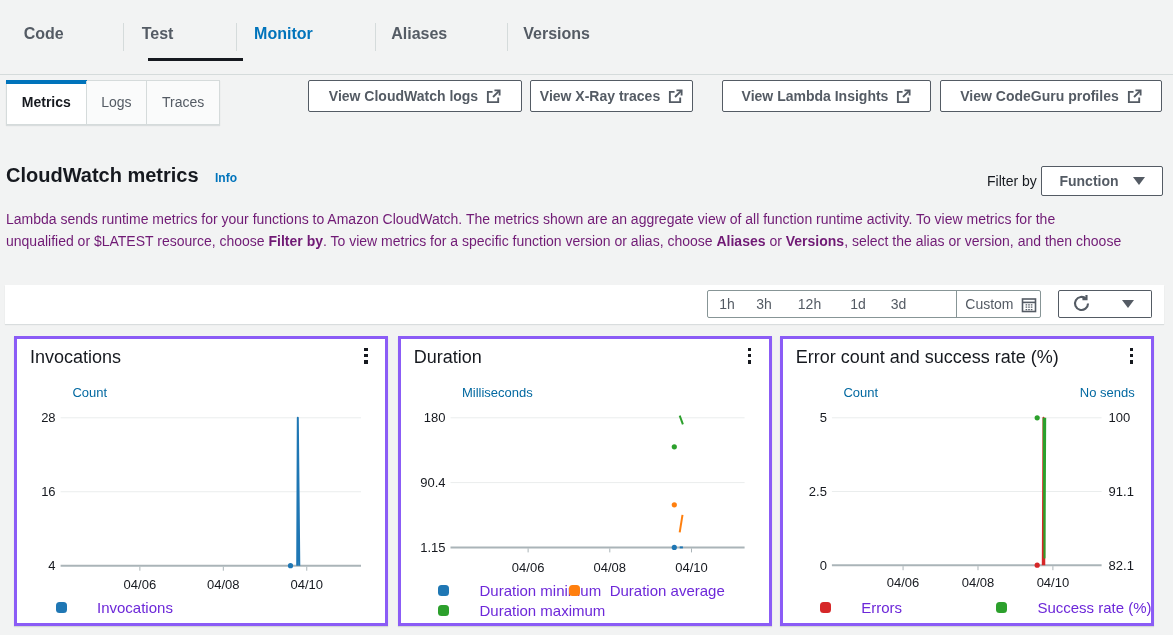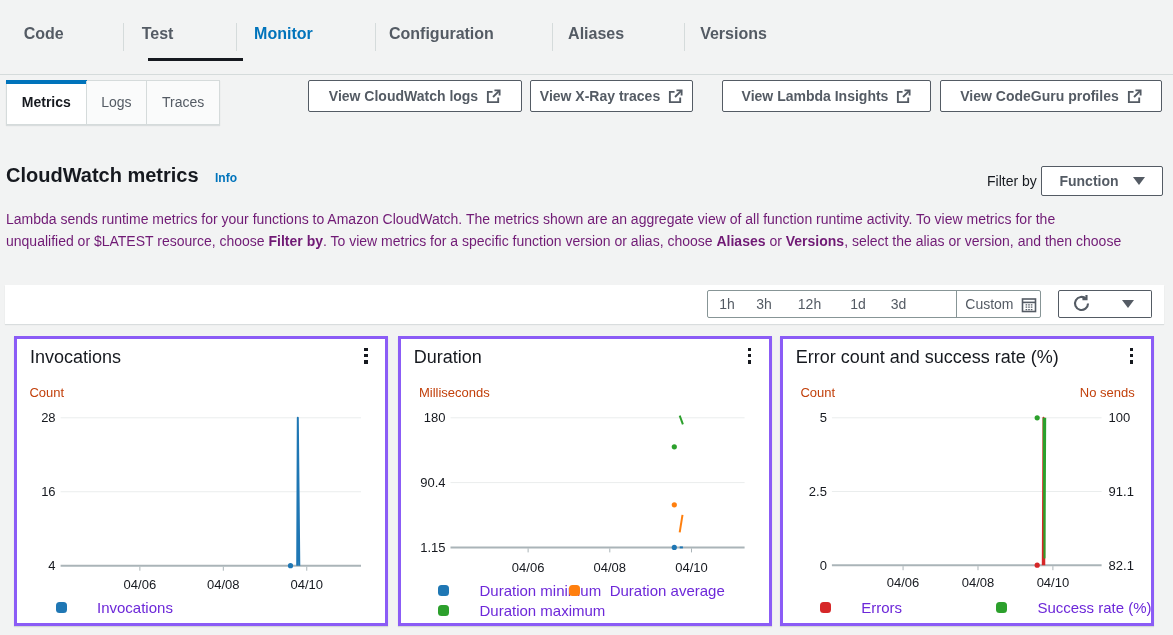--- a/index.html
+++ b/index.html
@@ -73,41 +73,38 @@
   .refresh-btn { left:1053.2px; border-top-right-radius:0; border-bottom-right-radius:0; }
   .caret-btn { left:1099.7px; border-left:none; border-top-left-radius:0; border-bottom-left-radius:0; }
 
   
   .card { position:absolute; top:335.7px; width:374px; height:290.3px; background:#fff;
           border:3px solid #8b5cf6; box-shadow:0 1px 1px rgba(0,28,36,.12); }
   .card .ctitle { position:absolute; left:13px; top:6px; font-size:18px; color:#16191f; line-height:24px; }
   .kebab { position:absolute; right:14px; top:9px; width:10px; height:16px; cursor:pointer;
            display:flex; flex-direction:column; align-items:center; justify-content:space-between; padding:0; }
   .kebab i { display:block; width:3.4px; height:3.4px; background:#16191f; }
-  .axlabel { position:absolute; font-size:13px; color:#c2410c; top:46px; }
+  .axlabel { position:absolute; font-size:13px; color:#0369a1; top:46px;margin-left:43px; }
   .card svg.plot { position:absolute; left:0; top:0; }
   .legend-item { position:absolute; height:12px; display:flex; align-items:center; gap:6px; }
   .legend-item .sw { width:11px; height:11px; border-radius:3.5px; flex:none; }
   .legend-item .lt { font-size:15px; color:#6d28d9; line-height:12px; white-space:nowrap;padding-left:24px; }
 </style>
 </head>
 <body>
 
 <nav class="tabbar">
   <div class="tab" style="width:71.3px">
       <span>Code</span>
     </div>
   <div class="tab" style="width:68.5px">
       <span>Test</span>
     </div>
   <div class="tab active" style="width:95.2px">
       <span>Monitor</span>
-    </div>
-  <div class="tab" style="width:132.9px">
-      <span>Configuration</span>
     </div>
   <div class="tab" style="width:88.5px">
       <span>Aliases</span>
     </div>
   <div class="tab" style="width:98.3px">
       <span>Versions</span>
     </div>
 </nav>
 <div class="tab-underline"></div>
 <div class="top-divider"></div>

